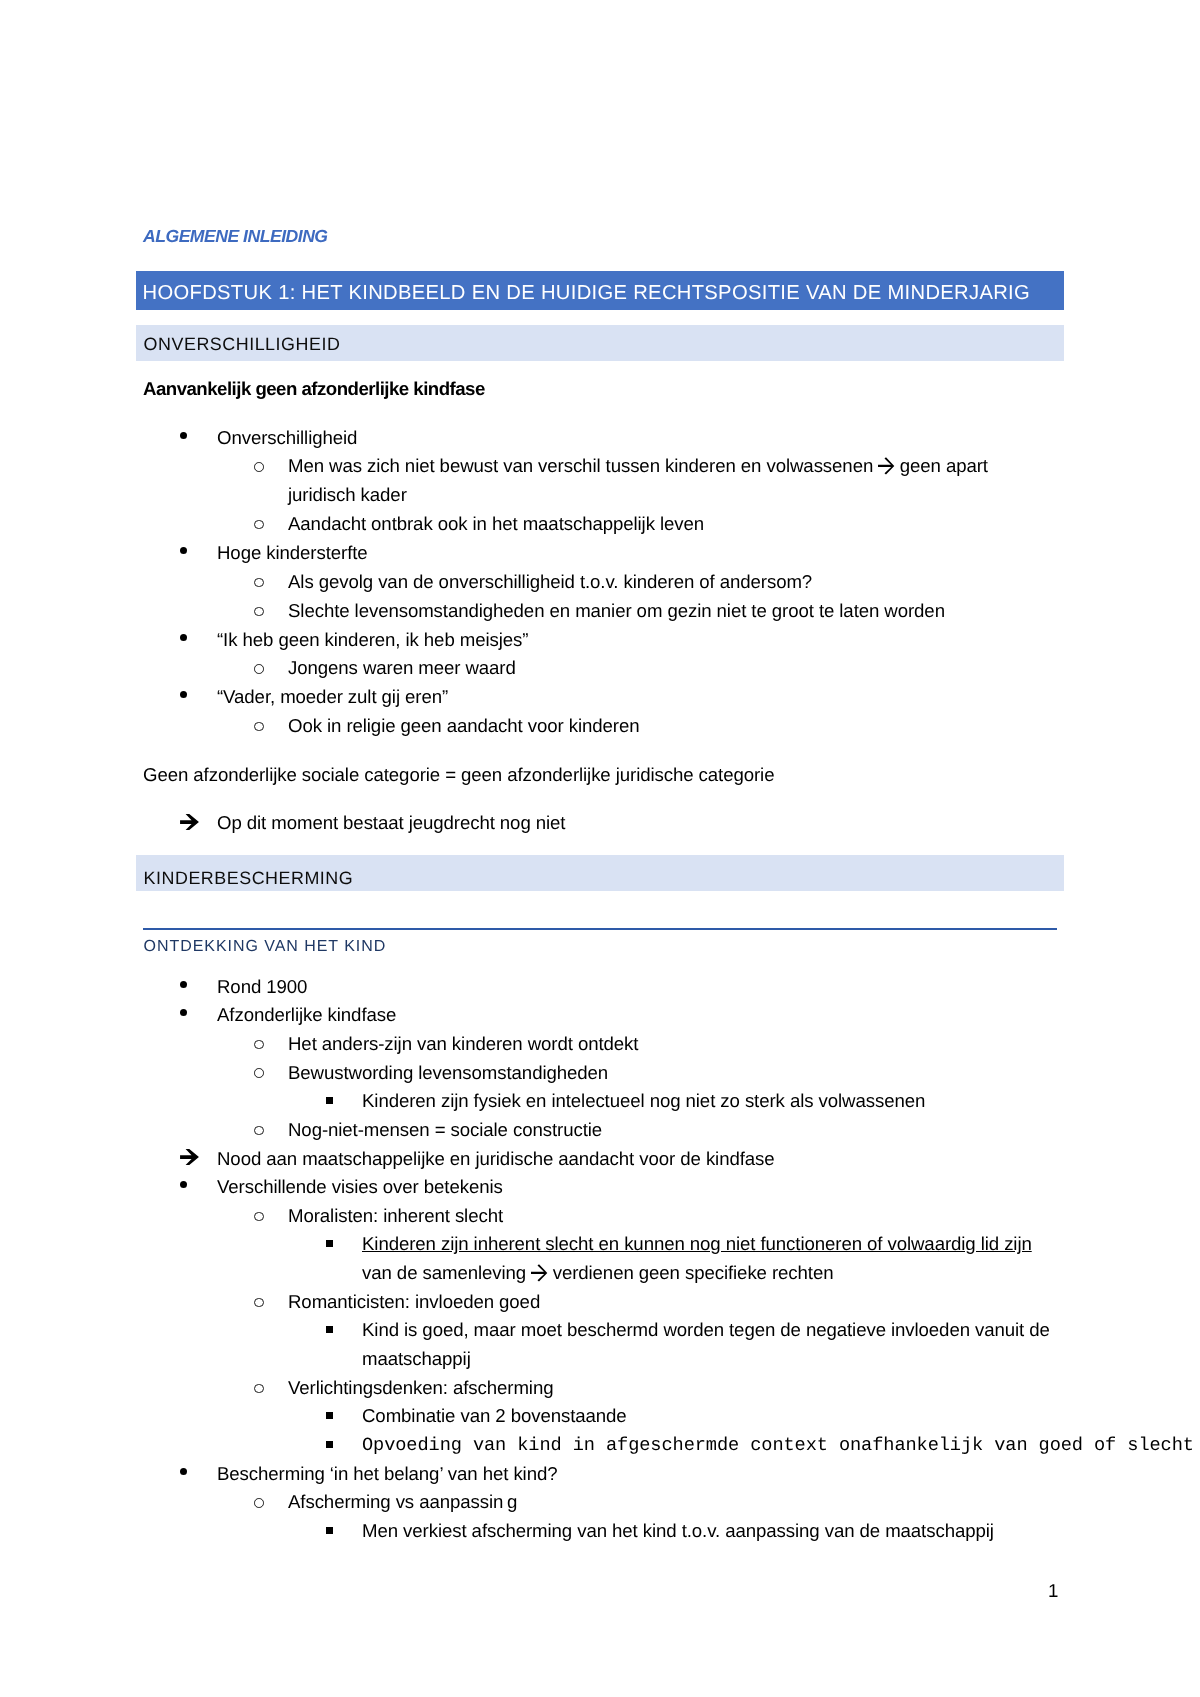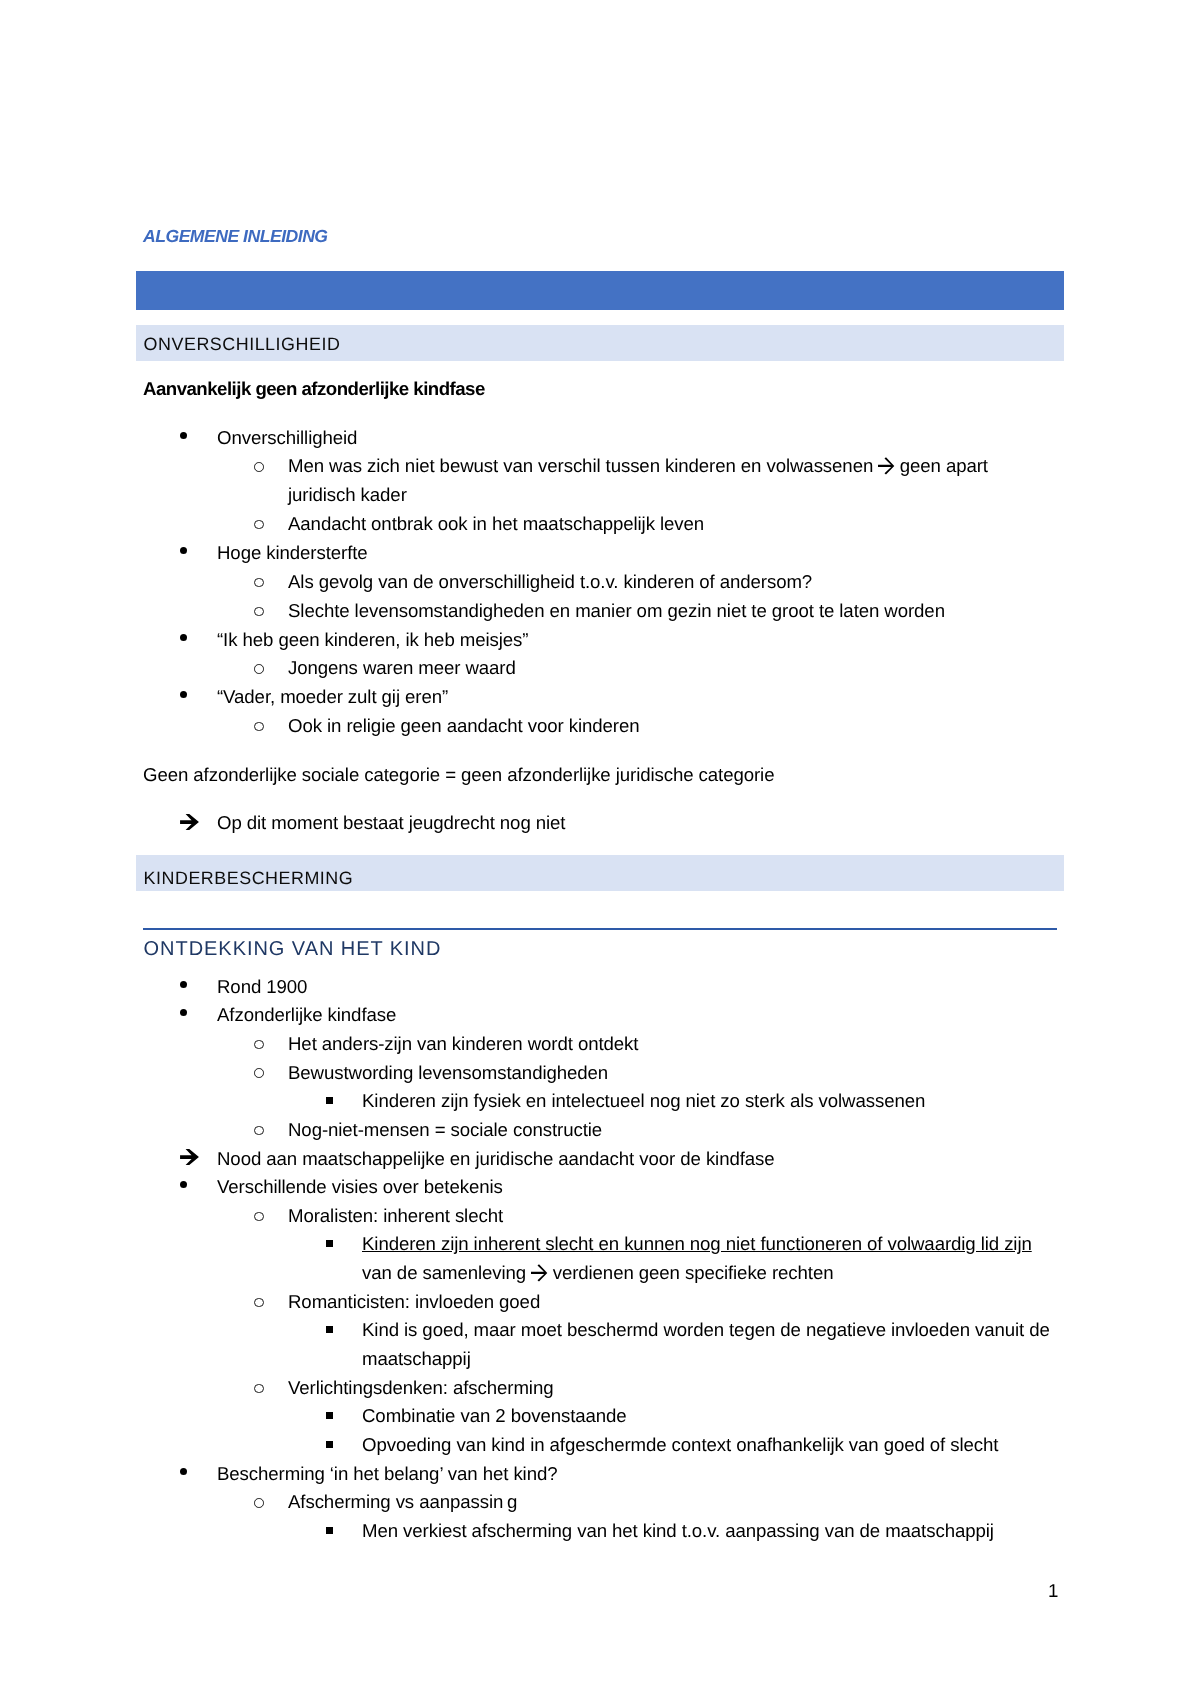--- a/index.html
+++ b/index.html
@@ -11,41 +11,42 @@
   .doc-title{left:142px;top:145px;font-size:56px;letter-spacing:-3.0px;color:#4472C4;line-height:1;white-space:nowrap;}
   .doc-subtitle{left:143px;top:227.8px;font-size:17.6px;letter-spacing:-0.5px;font-style:italic;font-weight:bold;color:#3D6AC0;line-height:1;white-space:nowrap;}
 
   .h1-bar{left:136px;top:271px;width:927.5px;height:39.3px;background:#4472C4;}
   .h1-text{left:142.6px;top:282.6px;font-size:20.2px;letter-spacing:0.32px;color:#ffffff;line-height:1;white-space:nowrap;}
 
   .h2-bar{left:136px;width:927.5px;height:36.2px;background:#D9E2F3;}
   .h2-text{left:143.6px;font-size:17.9px;letter-spacing:0.52px;color:#0d0d0d;line-height:1;white-space:nowrap;}
 
   .rule{left:143px;width:914px;height:2px;background:#2E5AA8;}
-  .h3-text{left:143.6px;font-size:20px;letter-spacing:0.95px;color:#1F3864;line-height:1;white-space:nowrap;}
+  .h3-text{left:143.6px;font-size:16px;letter-spacing:0.95px;color:#1F3864;line-height:1;white-space:nowrap;}
 
   .ln{font-size:18.65px;color:#000000;line-height:1;white-space:nowrap;letter-spacing:-0.095px;}
   .ln.b{font-weight:bold;letter-spacing:-0.52px;}
   .bul{position:absolute;color:#000;line-height:1;}
   .bul-disc{width:7px;height:7px;border-radius:50%;background:#000;}
   .bul-circ{width:9.6px;height:9.6px;border-radius:50%;border:1.15px solid #1a1a1a;box-sizing:border-box;}
   .bul-sq{width:7px;height:7px;background:#000;}
   .bul-arrow{width:19px;height:16px;}
   .arrow-wrap{display:inline-block;width:16.4px;height:15.6px;vertical-align:-1.0px;overflow:visible;}
   .inline-arrow{display:block;overflow:visible;}
   .pagenum{font-size:18.7px;color:#000000;line-height:1;white-space:nowrap;}
 </style>
 </head>
 <body>
 
 <div class="page">
 
   <div class="abs doc-subtitle">ALGEMENE INLEIDING</div>
 
   <div class="abs h1-bar"></div>
+  <div class="abs h1-text">HOOFDSTUK 1: HET KINDBEELD EN DE HUIDIGE RECHTSPOSITIE VAN DE MINDERJARIG</div>
 
   <div class="abs h2-bar" style="top:325px"></div>
   <div class="abs h2-text" style="top:336.4px">ONVERSCHILLIGHEID</div>
 
   <div class="abs h2-bar" style="top:855px"></div>
   <div class="abs h2-text" style="top:869.6px">KINDERBESCHERMING</div>
 
   <div class="abs rule" style="top:928px"></div>
   <div class="abs h3-text" style="top:939.3px">ONTDEKKING VAN HET KIND</div>
 
@@ -106,21 +107,21 @@
           </svg></span> verdienen geen specifieke rechten</div>
       <div class="abs ln" style="left: 288px; top: 1292.8px;">Romanticisten: invloeden goed</div>
       <span class="bul bul-circ" style="left: 254px; top: 1297.6px;"></span>
       <div class="abs ln" style="left: 362px; top: 1321.4px;">Kind is goed, maar moet beschermd worden tegen de negatieve invloeden vanuit de</div>
       <span class="bul bul-sq" style="left: 326px; top: 1326px;"></span>
       <div class="abs ln" style="left: 362px; top: 1350.1px;">maatschappij</div>
       <div class="abs ln" style="left: 288px; top: 1378.7px;">Verlichtingsdenken: afscherming</div>
       <span class="bul bul-circ" style="left: 254px; top: 1383.5px;"></span>
       <div class="abs ln" style="left: 362px; top: 1407.4px;">Combinatie van 2 bovenstaande</div>
       <span class="bul bul-sq" style="left: 326px; top: 1412px;"></span>
-      <div class="abs ln" style="left: 362px; top: 1436.1px;">Opvoeding van kind in afgeschermde context onafhankelijk van goed of slecht</div>
+      <div class="abs ln" style="left: 362px; top: 1436.1px; font-family: Liberation Mono, monospace;">Opvoeding van kind in afgeschermde context onafhankelijk van goed of slecht</div>
       <span class="bul bul-sq" style="left: 326px; top: 1440.7px;"></span>
       <div class="abs ln" style="left: 217px; top: 1464.7px;">Bescherming ‘in het belang’ van het kind?</div>
       <span class="bul bul-disc" style="left: 180px; top: 1467.7px;"></span>
       <div class="abs ln" style="left: 288px; top: 1493.4px;">Afscherming vs aanpassin g</div>
       <span class="bul bul-circ" style="left: 254px; top: 1498.2px;"></span>
       <div class="abs ln" style="left: 362px; top: 1522px;">Men verkiest afscherming van het kind t.o.v. aanpassing van de maatschappij</div>
       <span class="bul bul-sq" style="left: 326px; top: 1526.6px;"></span>
     </div>
 
   <div class="abs pagenum" style="left:1048px;top:1581.5px">1</div>

